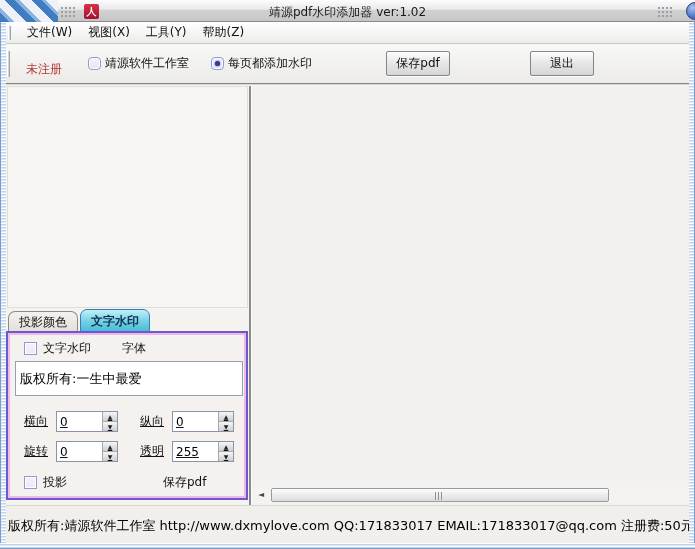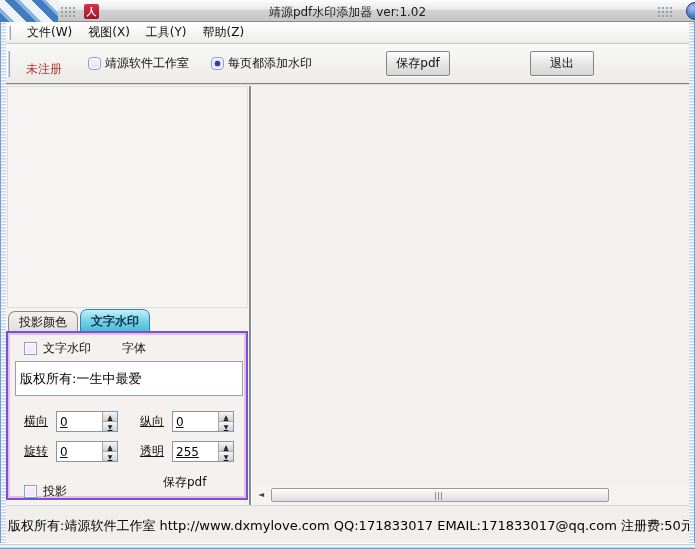--- a/index.html
+++ b/index.html
@@ -89,21 +89,21 @@
 
   .spin-row { position:absolute; left:16px; display:flex; align-items:center;text-decoration:underline; }
   .spin-lbl { width:32px; }
   .spin { display:flex; width:62px; height:21px; border:1px solid #8894aa; background:#fff; margin-right:22px; }
   .spin input { flex:1; width:40px; border:none; outline:none; font-family:inherit; font-size:12px; padding:0 3px; background:#fff; }
   .spin-btns { width:15px; display:flex; flex-direction:column; border-left:1px solid #a8a8a8; }
   .spin-btn { flex:1; font-size:6px; line-height:9px; text-align:center; color:#222;
     background:linear-gradient(180deg,#f6f6f6,#cfcfcf); border-bottom:1px solid #a8a8a8; cursor:default; }
   .spin-btn:last-child { border-bottom:none; }
 
-  #shadow-row { position:absolute; left:16px; top:150px; display:flex; align-items:center; }
+  #shadow-row { position:absolute; left:16px; top:141px; display:flex; align-items:center; }
   #shadow-row .lbl { margin-left:6px; }
   #shadow-color-label { position:absolute; left:155px; top:141px; }
 
   
   #hscroll { position:absolute; left:253px; top:487px; width:436px; height:16px; background:#f4f3f1; }
   #scroll-left-button { position:absolute; left:2px; top:2px; width:12px; height:12px; font-size:8px;
     line-height:12px; text-align:center; color:#444; cursor:default; }
   #scroll-thumb { position:absolute; left:18px; top:1px; width:338px; height:14px; border:1px solid #9a9a9a;
     border-radius:2px; background:linear-gradient(180deg,#fdfdfd,#dcdcdc); cursor:default; }
   #scroll-grip { position:absolute; left:50%; top:3px; width:9px; height:8px; margin-left:-5px;

